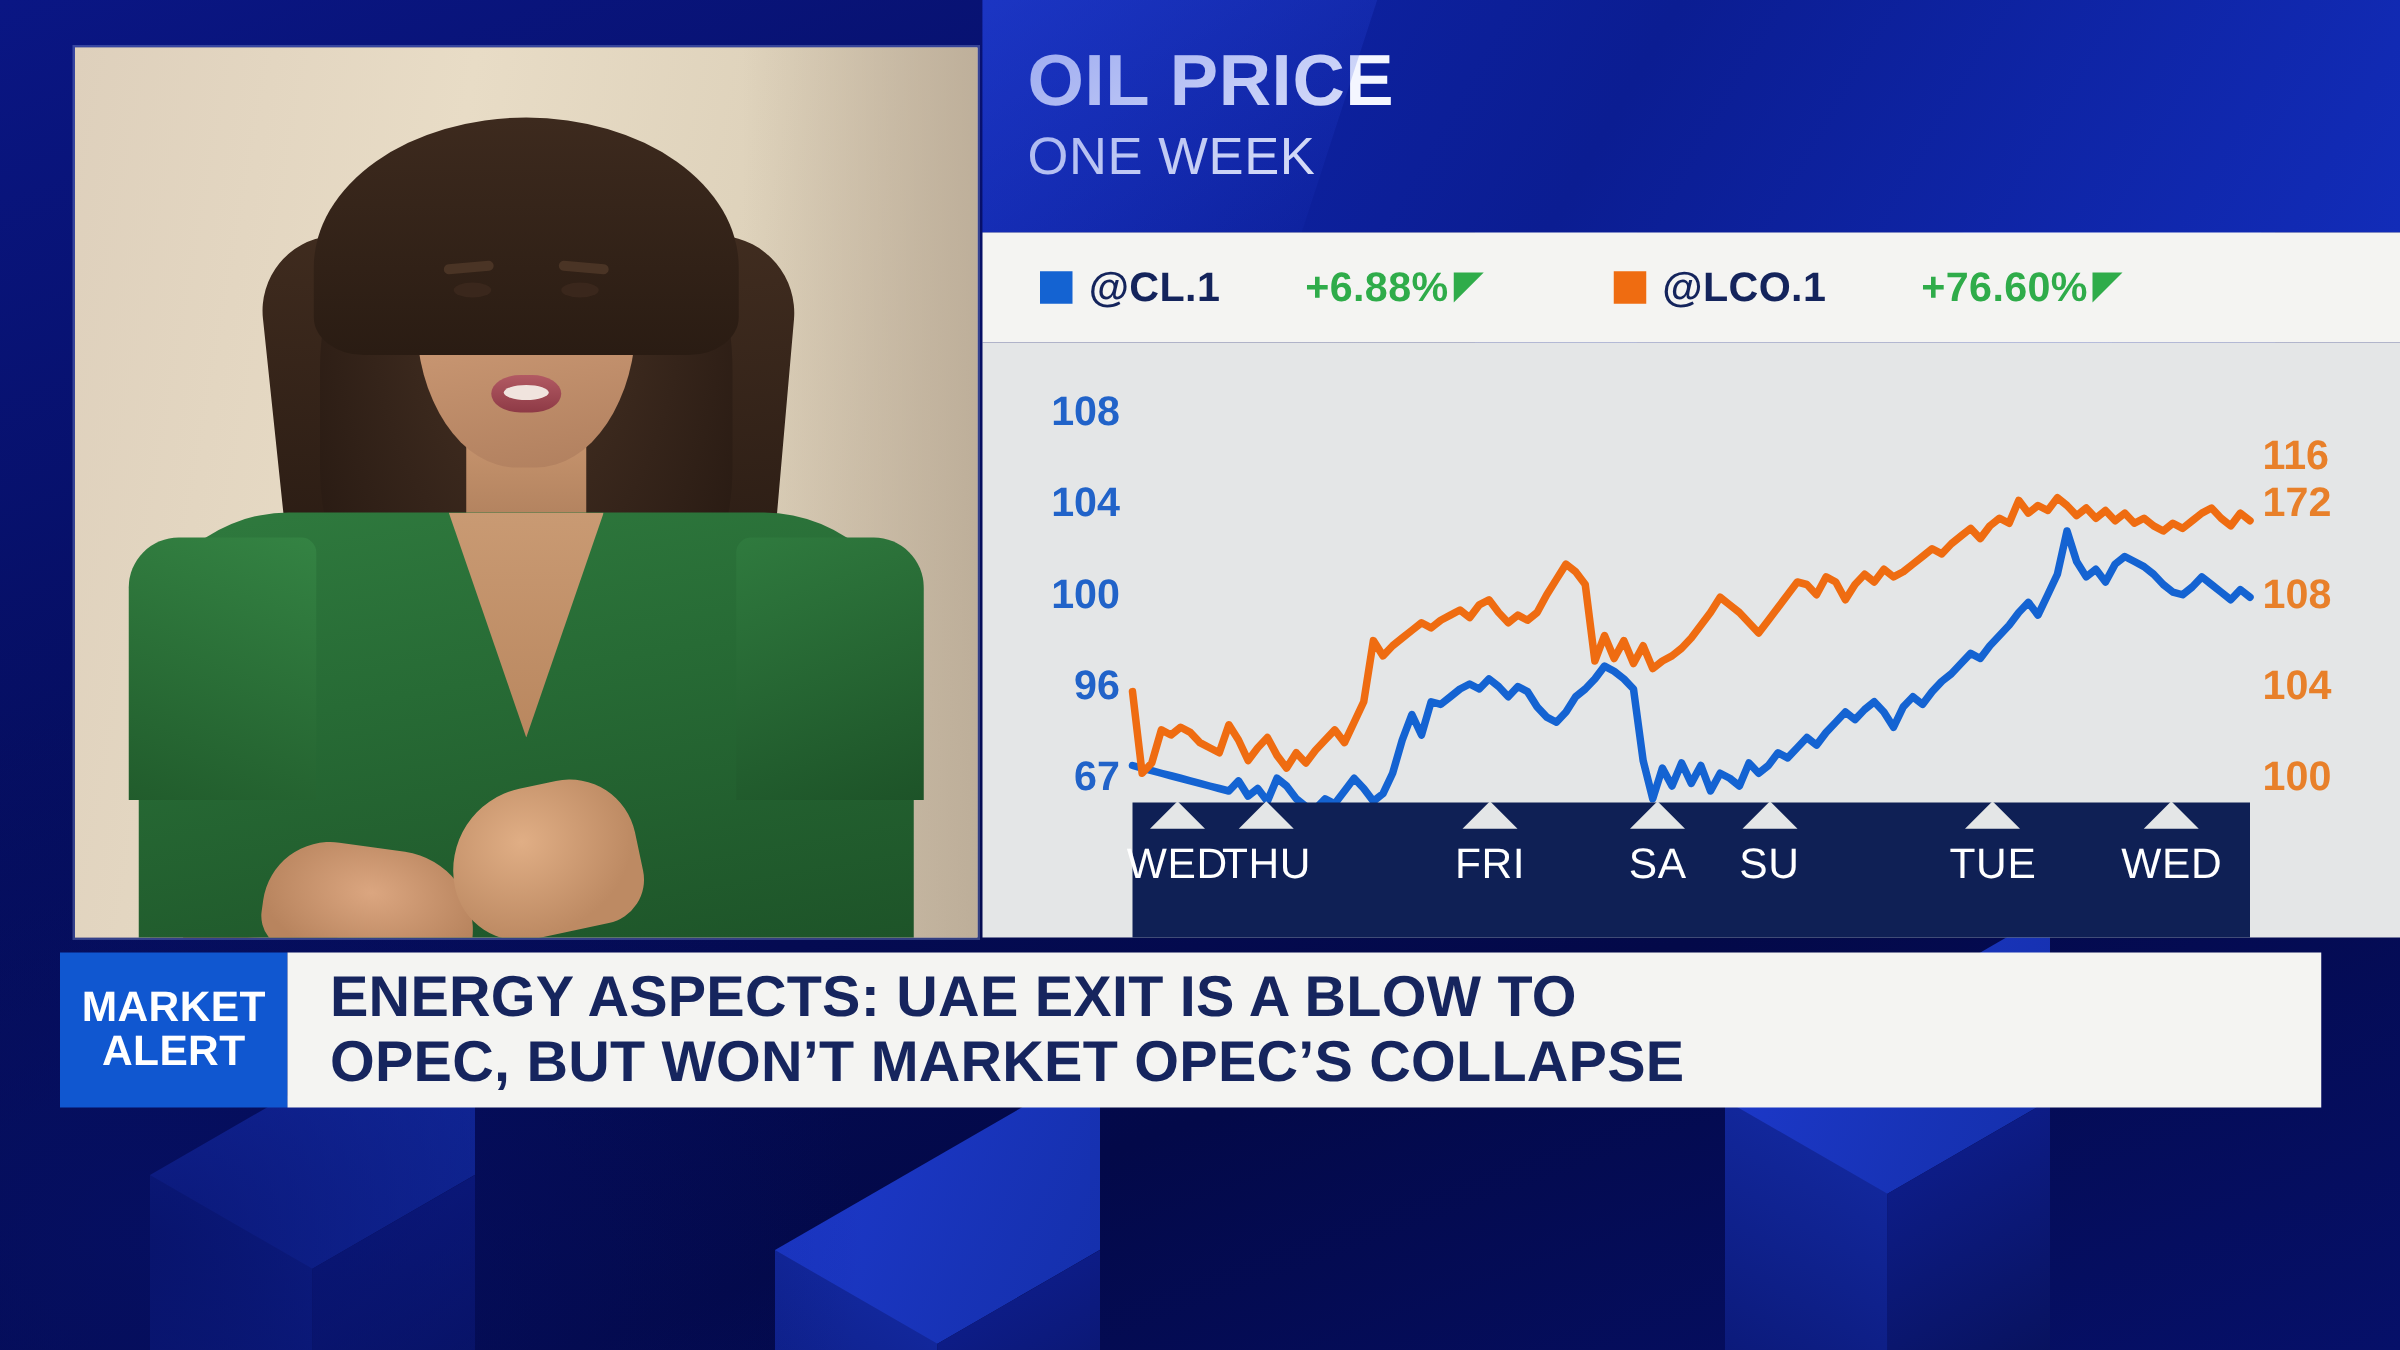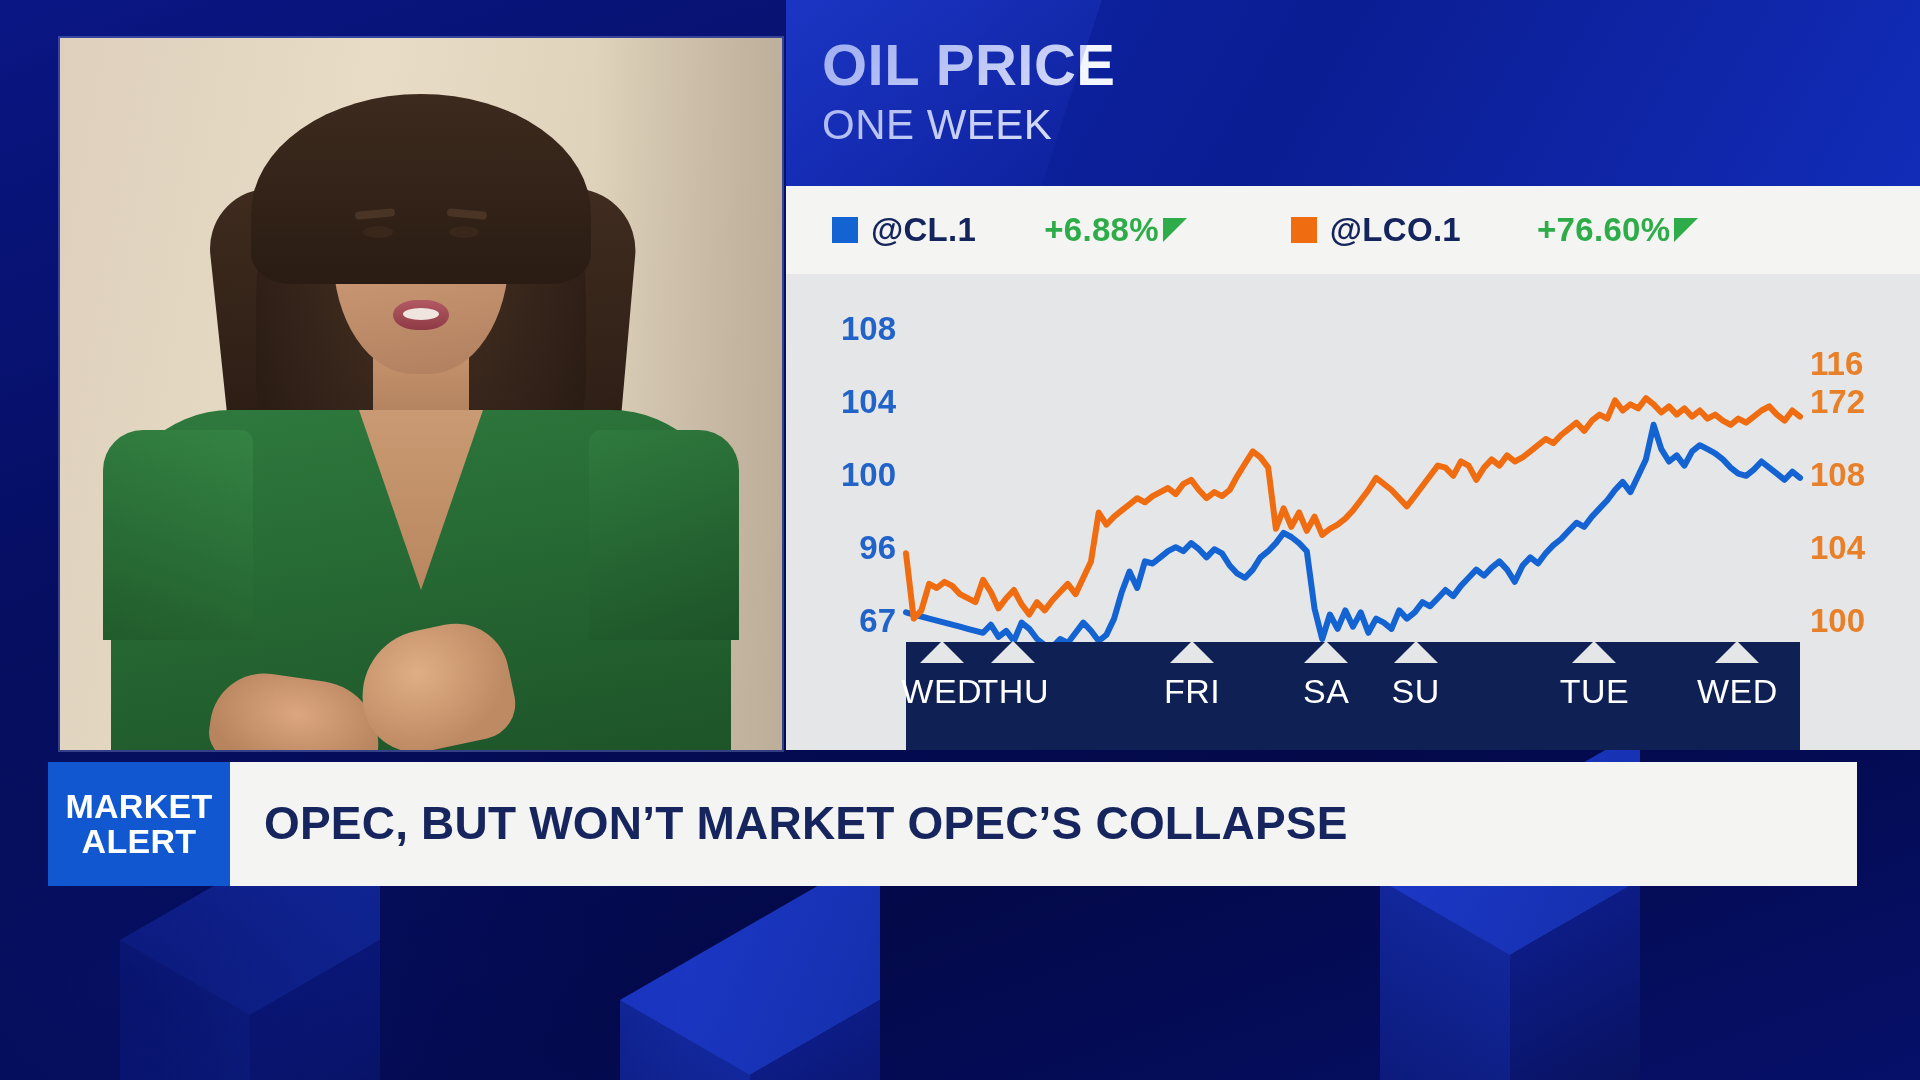--- a/index.html
+++ b/index.html
@@ -268,17 +268,18 @@
         </div>
     </div>
   </div>
 
   <div class="lower">
     <div class="alert">
       <span>MARKET</span>
       <span>ALERT</span>
     </div>
     <div class="head-wrap">
+      <div>ENERGY ASPECTS: UAE EXIT IS A BLOW TO</div>
       <div>OPEC, BUT WON’T MARKET OPEC’S COLLAPSE</div>
     </div>
   </div>
 
 </div>
 
 </body></html>

